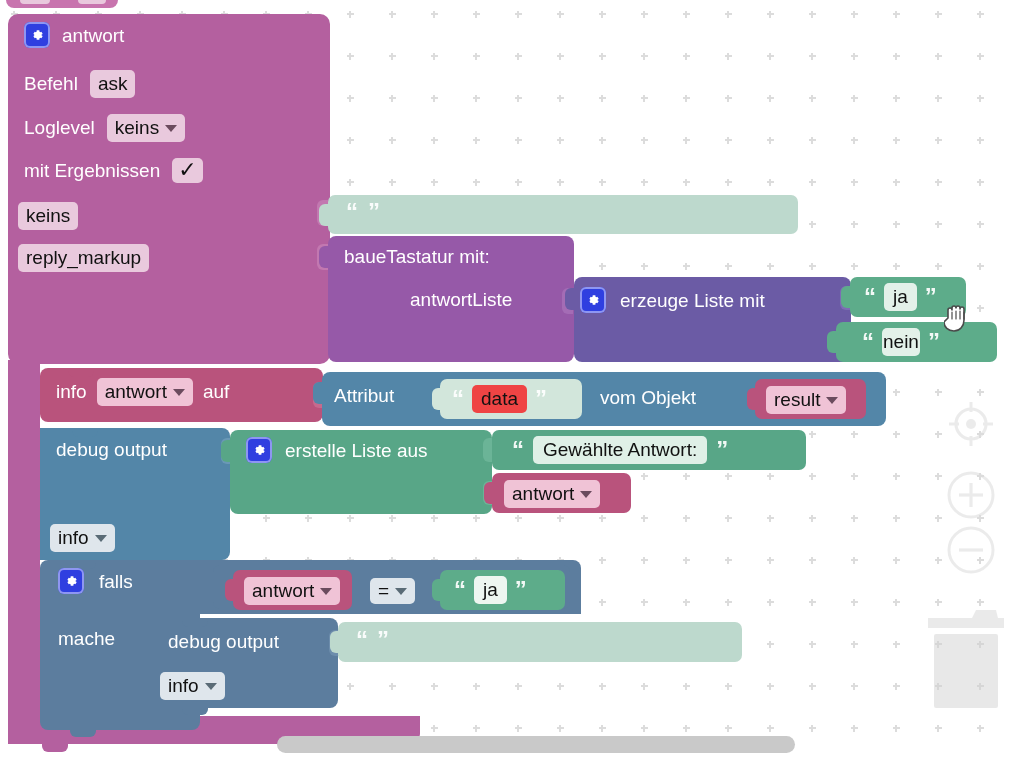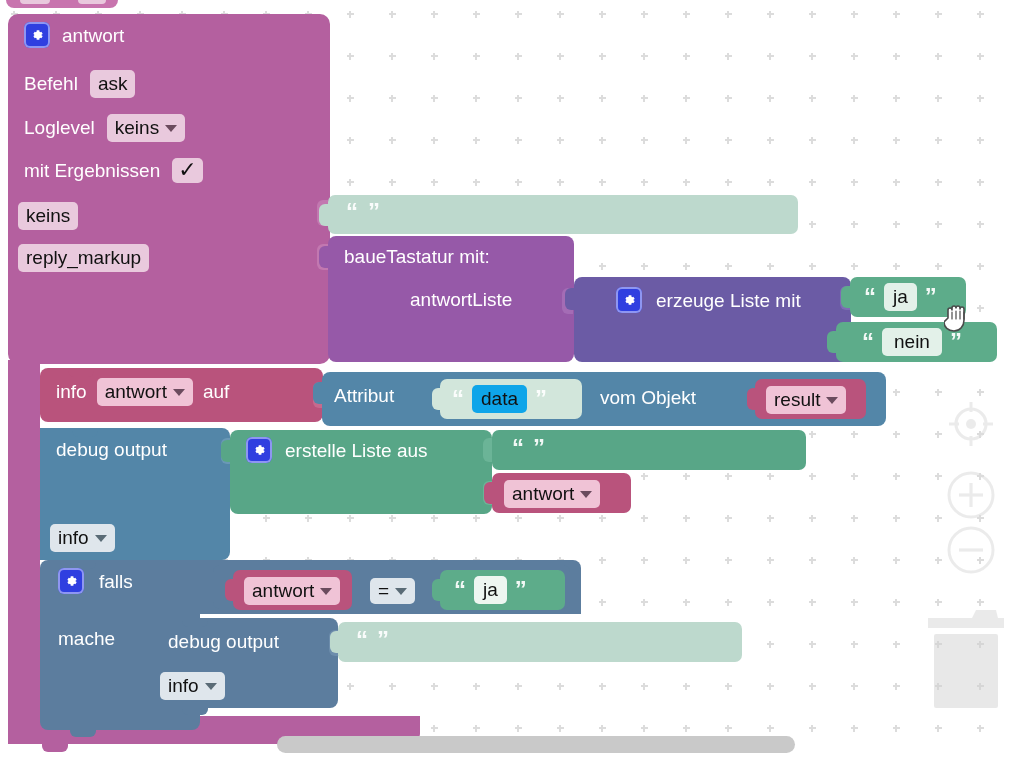--- a/index.html
+++ b/index.html
@@ -1004,21 +1004,21 @@
 </div>
 
 <div class="blk" style="left:328px;top:236px;width:246px;height:126px;background:#9659A8;border-radius:8px;"></div>
 <div class="blk" style="left:319px;top:246px;width:12px;height:22px;background:#9659A8;border-radius:6px 0 0 6px;"></div>
 <div class="lbl blk" style="left:344px;top:247px;">baueTastatur  mit:</div>
 <div class="lbl blk" style="left:410px;top:290px;">antwortListe</div>
 <div class="blk" style="left:562px;top:288px;width:11px;height:26px;background:#A46CB5;border-radius:6px 0 0 6px;"></div>
 
 <div class="blk" style="left:574px;top:277px;width:277px;height:85px;background:#6B5BA5;border-radius:8px;"></div>
 <div class="blk" style="left:565px;top:288px;width:12px;height:22px;background:#6B5BA5;border-radius:6px 0 0 6px;"></div>
-<div class="blk" style="left:616px;top:287px;display:flex;align-items:center;gap:14px;justify-content:center;">
+<div class="blk" style="left:580px;top:287px;display:flex;align-items:center;gap:14px;justify-content:center;">
   <span class="gear">
     <svg viewBox="0 0 24 24" aria-hidden="true">
       <path fill="#ffffff" d="M12 8.2a3.8 3.8 0 1 0 0 7.6 3.8 3.8 0 0 0 0-7.6zm0 5.6a1.8 1.8 0 1 1 0-3.6 1.8 1.8 0 0 1 0 3.6z"></path>
       <path fill="#ffffff" d="M20.6 13.6l-1.7-1 .1-.6-.1-.6 1.7-1-2-3.4-1.8.7a6.8 6.8 0 0 0-1-.6L15.5 5h-3.9l-.3 2.1c-.4.1-.7.3-1 .6l-1.8-.7-2 3.4 1.7 1-.1.6.1.6-1.7 1 2 3.4 1.8-.7c.3.2.6.4 1 .6l.3 2.1h3.9l.3-2.1c.4-.2.7-.4 1-.6l1.8.7 2-3.4z"></path>
     </svg>
   </span>
   <span class="lbl">erzeuge Liste mit</span>
 </div>
 <div class="blk" style="left:840px;top:286px;width:11px;height:24px;background:#7D6DB5;border-radius:6px 0 0 6px;"></div>
 <div class="blk" style="left:840px;top:331px;width:11px;height:24px;background:#7D6DB5;border-radius:6px 0 0 6px;"></div>
@@ -1028,21 +1028,21 @@
 <div class="blk" style="left:864px;top:283px;display:flex;align-items:center;gap:8px;">
   <span class="quote">“</span>
   <span class="field fld-mint" style="padding:3px 9px;">ja</span>
   <span class="quote">”</span>
 </div>
 
 <div class="blk" style="left:836px;top:322px;width:161px;height:40px;background:#5DAC8A;border-radius:7px;"></div>
 <div class="blk" style="left:827px;top:331px;width:12px;height:22px;background:#5DAC8A;border-radius:6px 0 0 6px;"></div>
 <div class="blk" style="left:862px;top:328px;display:flex;align-items:center;gap:8px;">
   <span class="quote">“</span>
-  <span class="field fld-mint" style="padding:3px 12px;">nein</span>
+  <span class="field fld-mint" style="padding:3px 1px;">nein</span>
   <span class="quote">”</span>
 </div>
 
 <div class="blk" style="left:40px;top:368px;width:283px;height:54px;background:#B9537C;border-radius:8px;"></div>
 <div class="blk" style="left:68px;top:368px;width:26px;height:9px;background:#B9537C;border-radius:0 0 6px 6px;"></div>
 <div class="blk" style="left:56px;top:378px;display:flex;align-items:center;gap:10px;">
   <span class="lbl">info</span>
   <span class="field fld-rose"><span>antwort</span><i class="caret"></i></span>
   <span class="lbl">auf</span>
 </div>
@@ -1051,21 +1051,21 @@
 <div class="blk" style="left:322px;top:372px;width:564px;height:54px;background:#5386A8;border-radius:8px;"></div>
 <div class="blk" style="left:313px;top:382px;width:12px;height:22px;background:#5386A8;border-radius:6px 0 0 6px;"></div>
 <div class="blk" style="left:334px;top:386px;display:flex;align-items:center;gap:12px;">
   <span class="lbl">Attribut</span>
 </div>
 
 <div class="blk" style="left:440px;top:379px;width:142px;height:40px;background:#D2E6DB;border-radius:7px;"></div>
 <div class="blk" style="left:432px;top:388px;width:11px;height:22px;background:#D2E6DB;border-radius:6px 0 0 6px;"></div>
 <div class="blk" style="left:452px;top:385px;display:flex;align-items:center;gap:8px;">
   <span class="quote">“</span>
-  <span class="field fld-white" style="background:#0ea5e9;padding:3px 9px;">data</span>
+  <span class="field fld-white" style="background:#ef4444;padding:3px 9px;">data</span>
   <span class="quote">”</span>
 </div>
 
 <div class="lbl blk" style="left:600px;top:388px;">vom Objekt</div>
 
 <div class="blk" style="left:755px;top:379px;width:111px;height:40px;background:#B9537C;border-radius:7px;"></div>
 <div class="blk" style="left:747px;top:388px;width:11px;height:22px;background:#B9537C;border-radius:6px 0 0 6px;"></div>
 <div class="blk" style="left:766px;top:386px;">
   <span class="field fld-rose"><span>result</span><i class="caret"></i></span>
 </div>
@@ -1088,20 +1088,21 @@
     </svg>
   </span>
   <span class="lbl">erstelle Liste aus</span>
 </div>
 <div class="blk" style="left:483px;top:438px;width:11px;height:24px;background:#6BB497;border-radius:6px 0 0 6px;"></div>
 <div class="blk" style="left:483px;top:481px;width:11px;height:24px;background:#6BB497;border-radius:6px 0 0 6px;"></div>
 
 <div class="blk" style="left:492px;top:430px;width:314px;height:40px;background:#58A687;border-radius:7px;"></div>
 <div class="blk" style="left:512px;top:436px;display:flex;align-items:center;gap:9px;">
   <span class="quote">“</span>
+  <span class="field fld-mint" style="background:#dff0e7;padding:3px 10px;">Gewählte Antwort:</span>
   <span class="quote">”</span>
 </div>
 
 <div class="blk" style="left:492px;top:473px;width:139px;height:40px;background:#B9537C;border-radius:7px;"></div>
 <div class="blk" style="left:484px;top:482px;width:11px;height:22px;background:#B9537C;border-radius:6px 0 0 6px;"></div>
 <div class="blk" style="left:504px;top:480px;">
   <span class="field fld-rose"><span>antwort</span><i class="caret"></i></span>
 </div>
 
 <div class="blk" style="left:40px;top:560px;width:541px;height:54px;background:#5C7D9E;border-radius:8px 8px 0 0;"></div>

